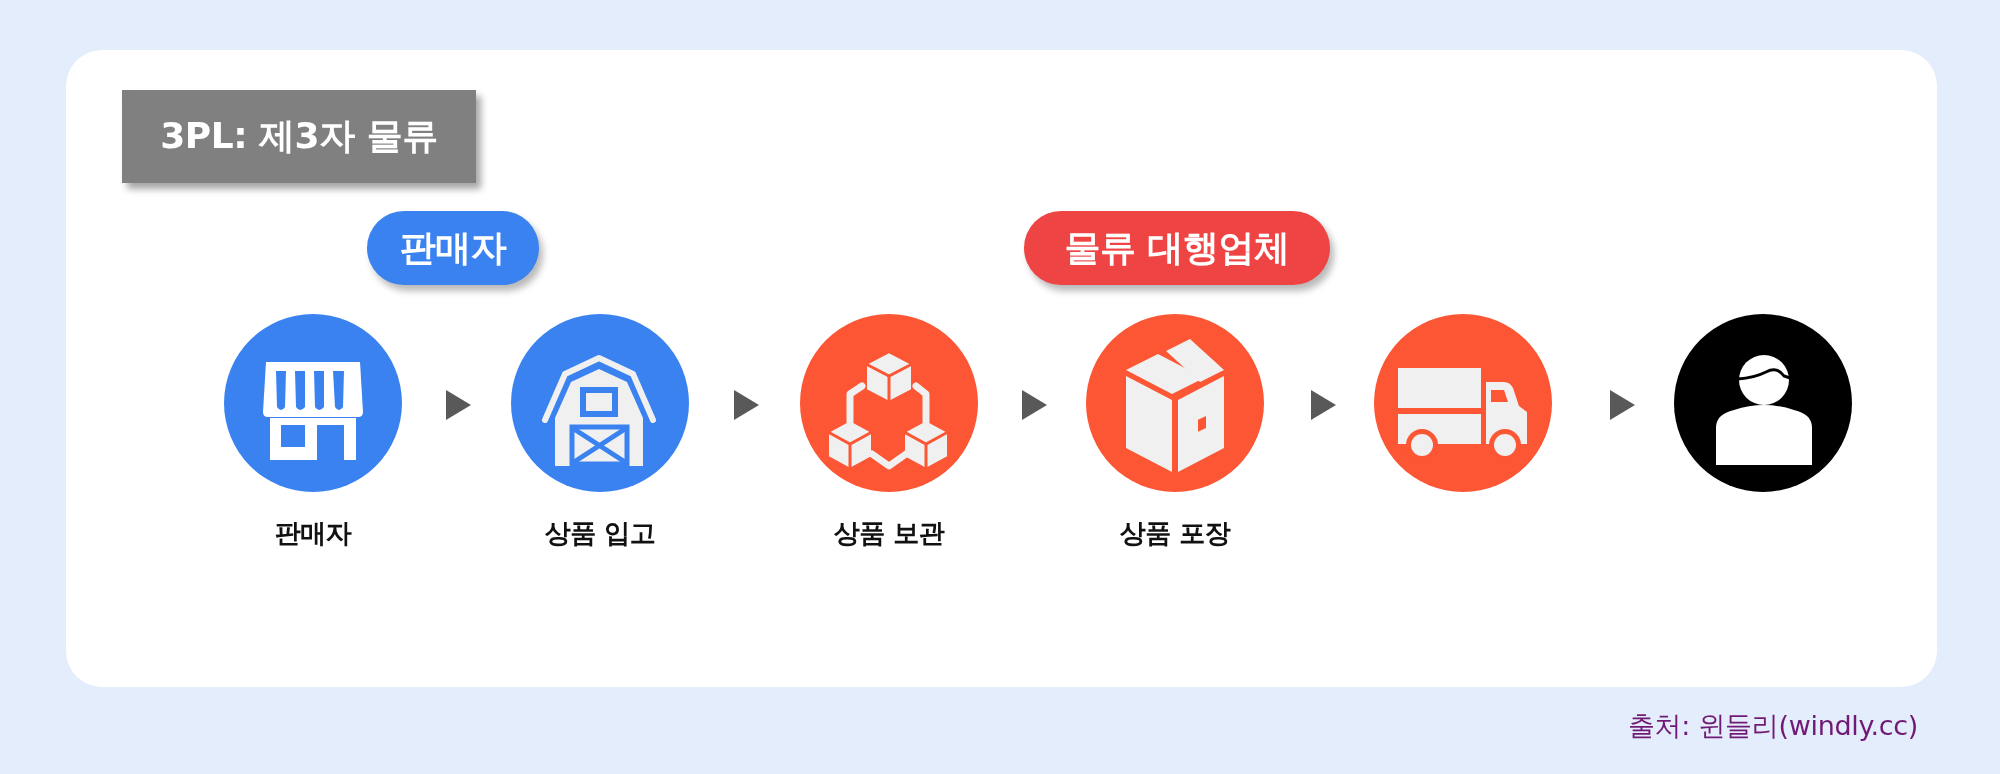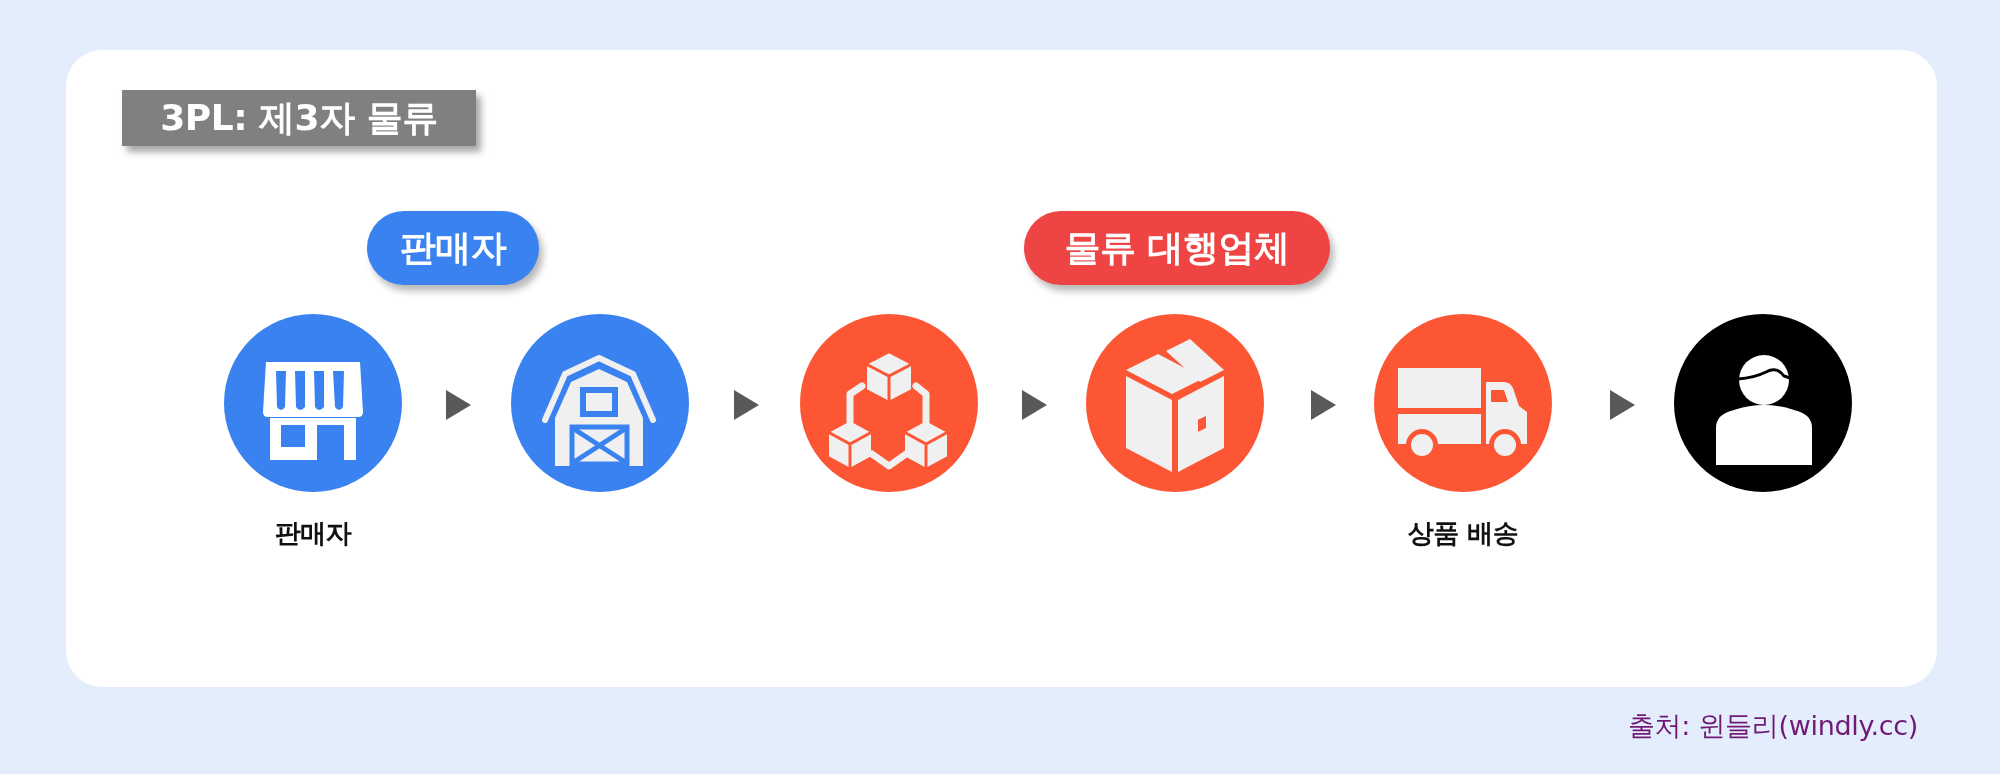--- a/index.html
+++ b/index.html
@@ -6,21 +6,21 @@
   body {
     width:2000px; height:774px; position:relative; overflow:hidden;
     background:#E3EDFB;
     font-family:"DejaVu Sans","Liberation Sans",sans-serif;
   }
   .card {
     position:absolute; left:66px; top:50px; width:1871px; height:637px;
     background:#FFFFFF; border-radius:36px;
   }
   .title-tag {
-    position:absolute; left:122px; top:90px; width:354px; height:56px;
+    position:absolute; left:122px; top:90px; width:354px; height:93px;
     background:#808080; color:#FFFFFF;
     box-shadow:5px 6px 7px rgba(0,0,0,0.35);
     display:flex; align-items:center; justify-content:center;
     font-size:36px; font-weight:bold; letter-spacing:-0.5px;
   }
   .pill {
     position:absolute; top:211px; height:74px; border-radius:37px;
     color:#FFFFFF; font-size:36px; font-weight:bold;
     display:flex; align-items:center; justify-content:center;
     box-shadow:4px 6px 7px rgba(0,0,0,0.28);
@@ -87,20 +87,21 @@
   <div class="circle">
     <svg viewBox="0 0 178 178">
       <circle cx="89" cy="89" r="89" fill="#3A82F0"></circle>
       <path d="M34 106 L54 60 L88 44 L122 60 L142 106" fill="none" stroke="#F0F0F0" stroke-width="6" stroke-linecap="round" stroke-linejoin="round"></path>
       <path d="M44 152 V104 L60 68 L88 55 L116 68 L132 104 V152 Z" fill="#F0F0F0"></path>
       <rect x="72" y="76" width="32" height="24" fill="none" stroke="#3A82F0" stroke-width="6"></rect>
       <rect x="61" y="113" width="55" height="37" fill="none" stroke="#3A82F0" stroke-width="5"></rect>
       <path d="M63 115 L114 148 M114 115 L63 148" stroke="#3A82F0" stroke-width="5"></path>
     </svg>
   </div>
+  <div class="step-label">상품 입고</div>
 </div>
 
 <div class="arrow" style="left:734px;"></div>
 
 <div class="step" style="left:800px;">
   <div class="circle">
     <svg viewBox="0 0 178 178">
       <circle cx="89" cy="89" r="89" fill="#FC5634"></circle>
       <g fill="#F0F0F0" stroke="#FC5634" stroke-width="2" stroke-linejoin="round">
         <path d="M89 38 L112 50 L112 76 L89 88 L66 76 L66 50 Z"></path>
@@ -112,58 +113,59 @@
         <path d="M28 118 L50 130 L72 118 M50 130 V155"></path>
         <path d="M104 118 L126 130 L148 118 M126 130 V155"></path>
       </g>
       <g fill="none" stroke="#F0F0F0" stroke-width="7" stroke-linecap="round" stroke-linejoin="round">
         <path d="M62 72 L50 80 V108"></path>
         <path d="M116 72 L126 80 V108"></path>
         <path d="M72 140 L89 152 L106 140"></path>
       </g>
     </svg>
   </div>
+  <div class="step-label">상품 보관</div>
 </div>
 
 <div class="arrow" style="left:1022px;"></div>
 
 <div class="step" style="left:1086px;">
   <div class="circle">
     <svg viewBox="0 0 178 178">
       <circle cx="89" cy="89" r="89" fill="#FC5634"></circle>
       <g fill="#F0F0F0">
         <path d="M40 62 L86 86 V158 L40 134 Z"></path>
         <path d="M92 86 L138 62 V134 L92 158 Z"></path>
         <path d="M40 56 L72 40 L118 64 L86 80 Z"></path>
         <path d="M80 37 L104 25 L138 56 L114 68 Z"></path>
       </g>
       <rect x="112" y="106" width="8" height="12" fill="#FC5634" transform="skewY(-25) translate(0,52)"></rect>
     </svg>
   </div>
+  <div class="step-label">상품 포장</div>
 </div>
 
 <div class="arrow" style="left:1311px;"></div>
 
 <div class="step" style="left:1374px;">
   <div class="circle">
     <svg viewBox="0 0 178 178">
       <circle cx="89" cy="89" r="89" fill="#FC5634"></circle>
       <g fill="#F0F0F0">
         <rect x="24" y="54" width="83" height="40"></rect>
         <rect x="24" y="100" width="83" height="30"></rect>
         <path d="M112 68 H130 Q136 68 139 74 L145 92 L153 98 V130 H112 Z"></path>
       </g>
       <path d="M117 76 H130 L134 88 H117 Z" fill="#FC5634"></path>
       <circle cx="48" cy="131" r="16" fill="#FC5634"></circle>
       <circle cx="48" cy="131" r="11" fill="#F0F0F0"></circle>
       <circle cx="131" cy="131" r="16" fill="#FC5634"></circle>
       <circle cx="131" cy="131" r="11" fill="#F0F0F0"></circle>
     </svg>
   </div>
-  <div class="step-label">상품 배송</div>
 </div>
 
 <div class="arrow" style="left:1610px;"></div>
 
 <div class="step" style="left:1674px;">
   <div class="circle">
     <svg viewBox="0 0 178 178">
       <circle cx="89" cy="89" r="89" fill="#000000"></circle>
       <circle cx="90" cy="66" r="25" fill="#FFFFFF"></circle>
       <path d="M64 65 Q80 64 92 58 Q103 52 110 62 L116 64" fill="none" stroke="#000000" stroke-width="3"></path>

